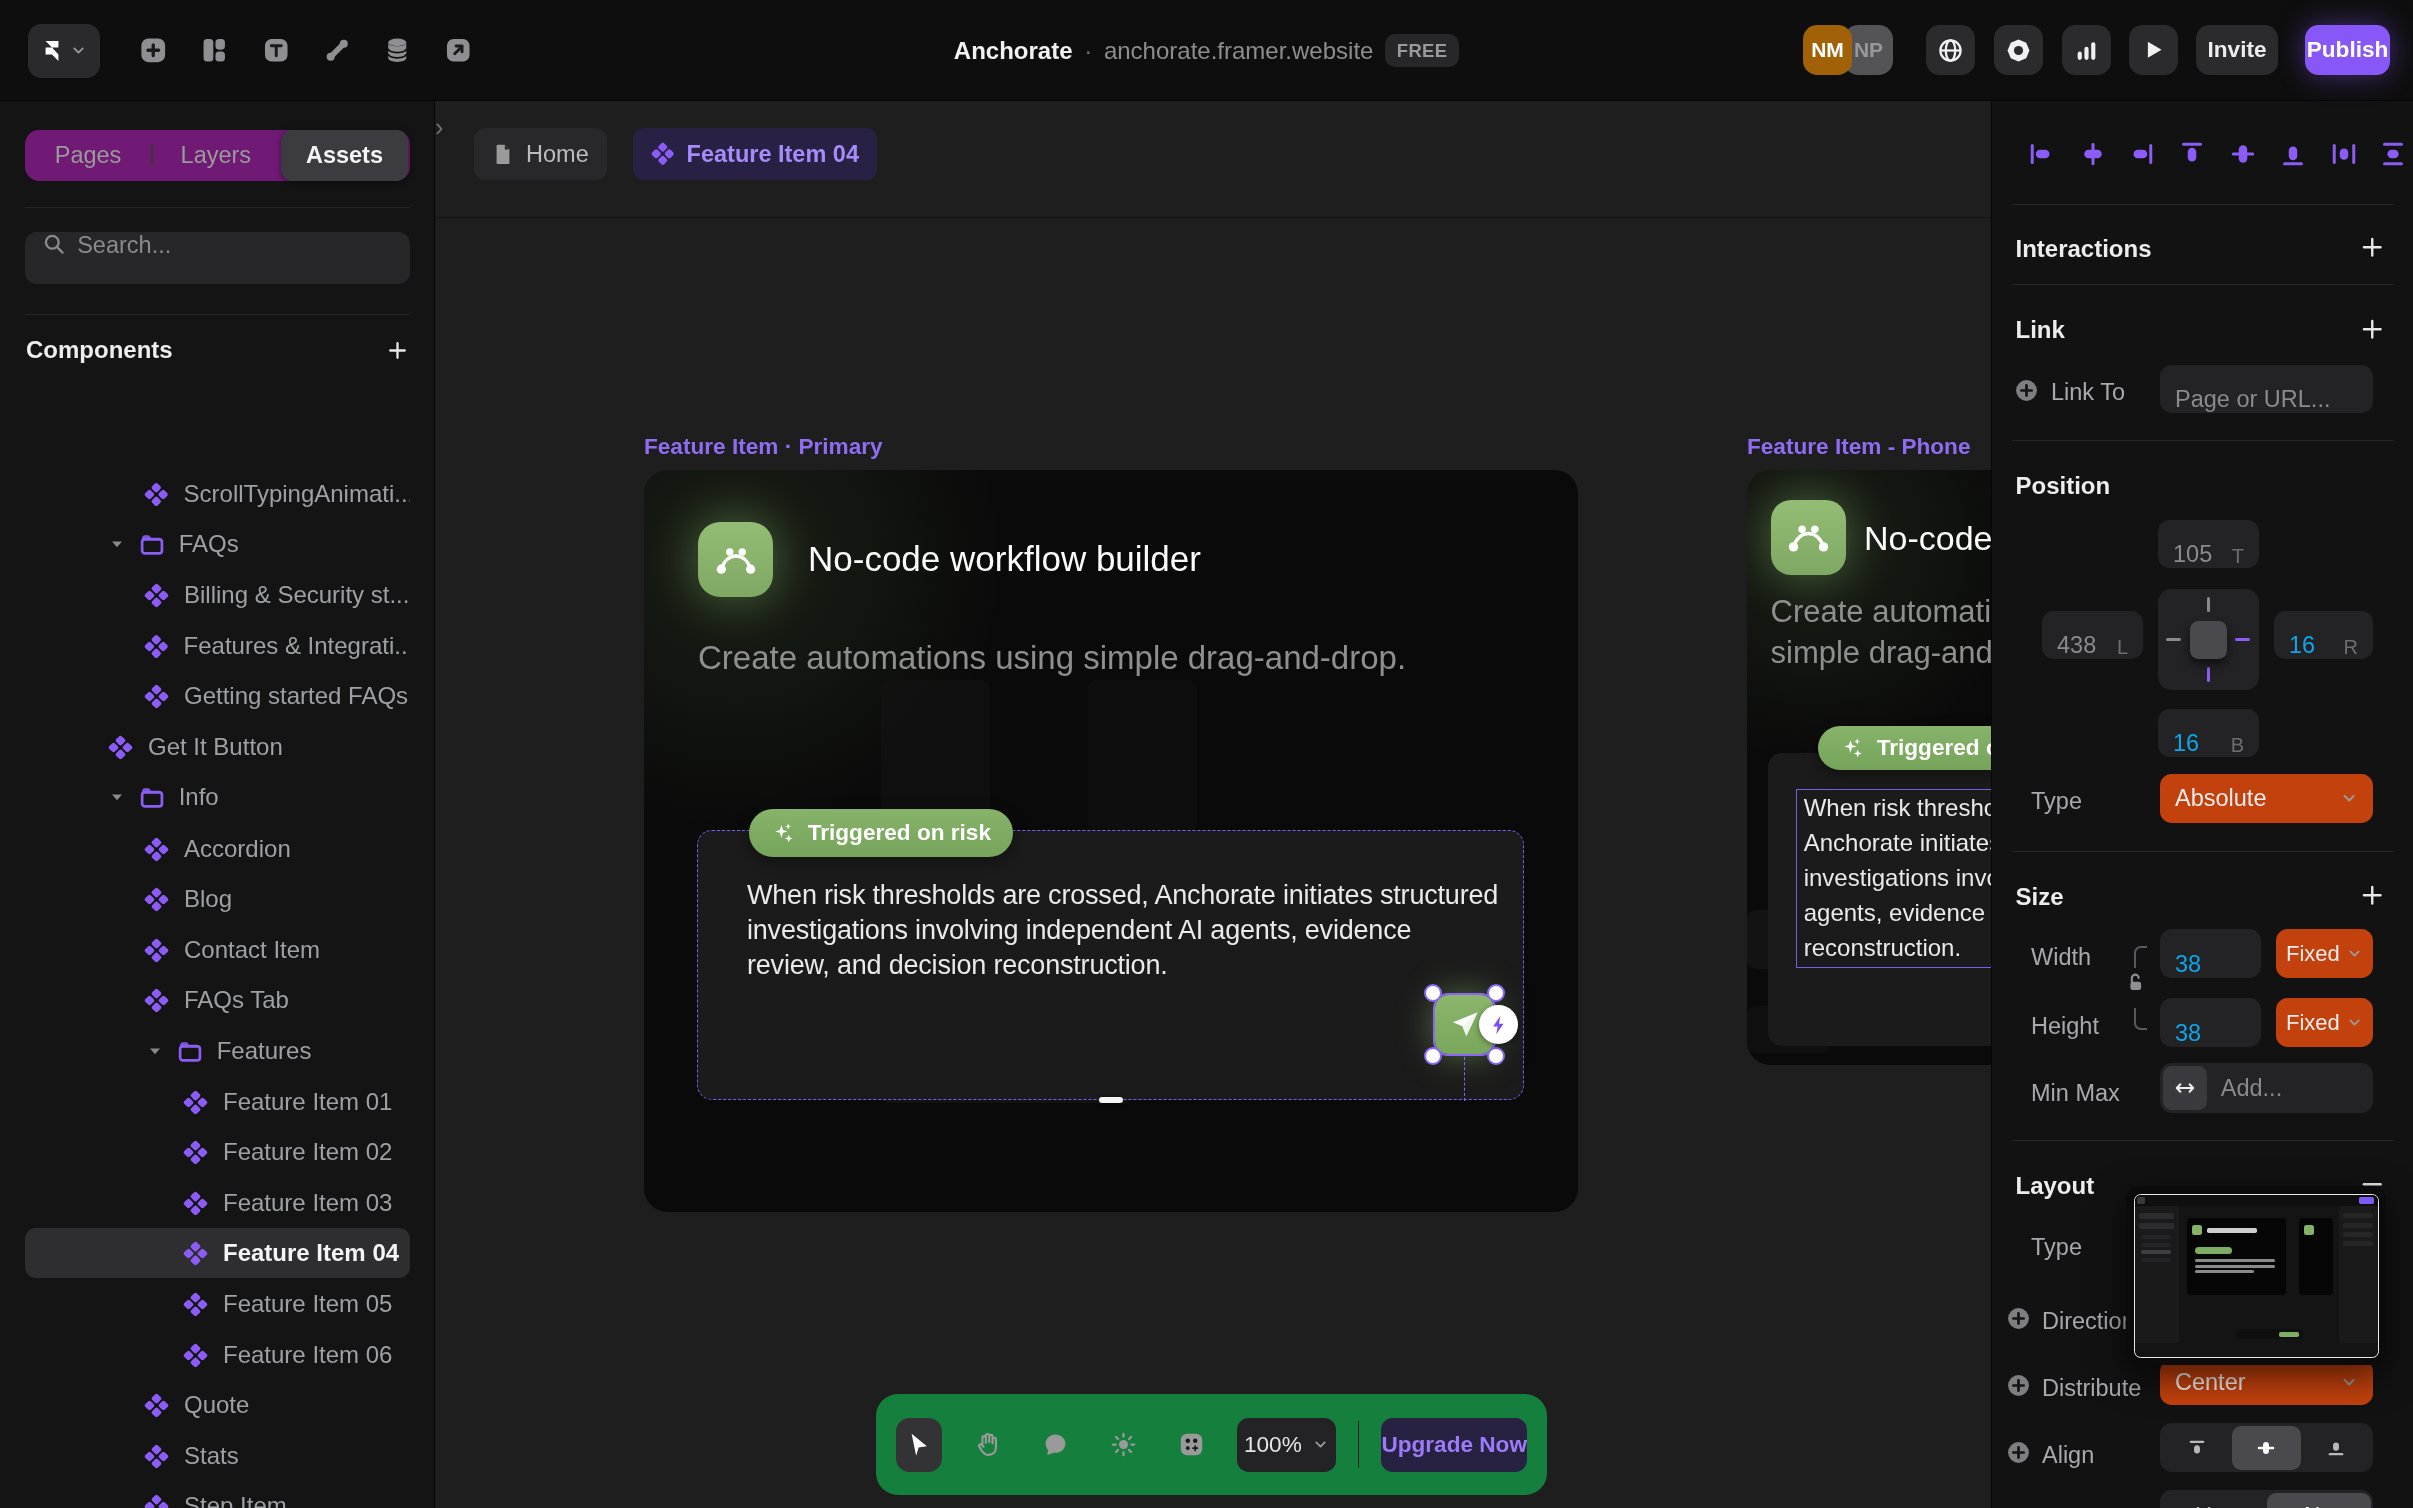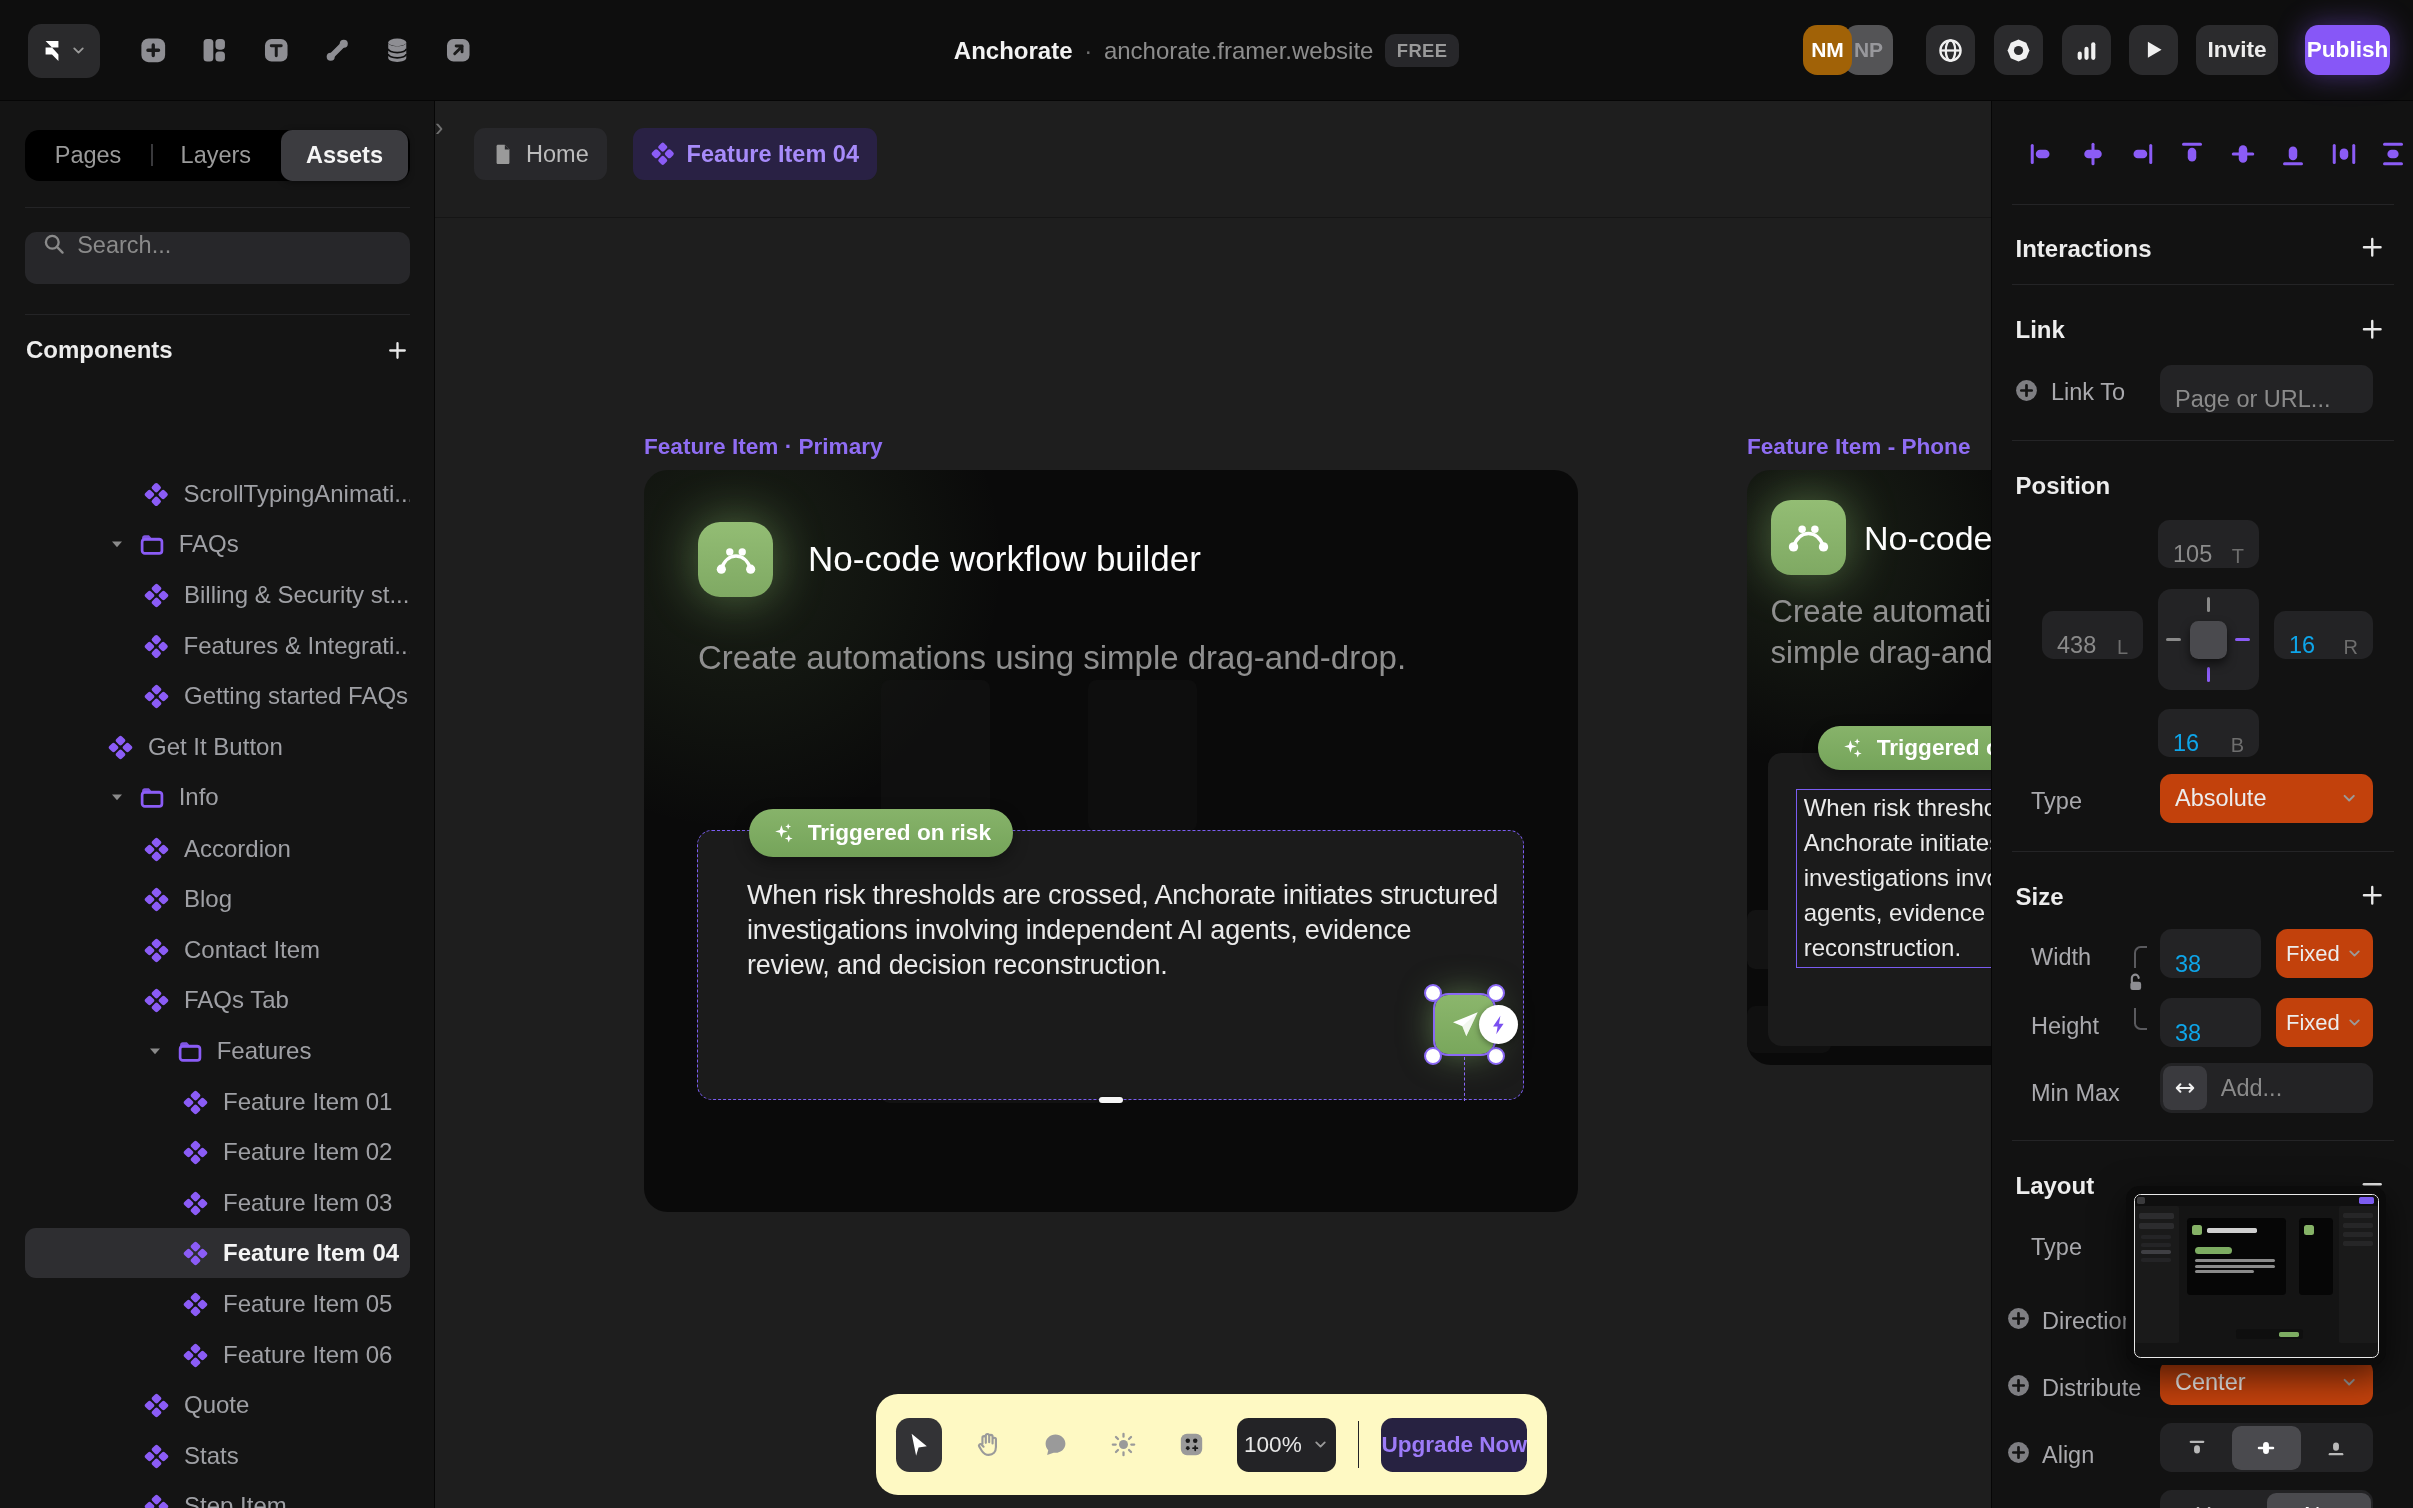--- a/index.html
+++ b/index.html
@@ -20,21 +20,21 @@
   .avatar{position:absolute;top:25px;width:49px;height:50px;border-radius:14.2px;display:flex;align-items:center;justify-content:center;font-size:21px;font-weight:700}
   .av-nm{left:1803px;background:#a16207;color:#fff;z-index:2}
   .av-np{left:1844px;background:#545456;color:#98989c;z-index:1}
   .icon-btn{position:absolute;top:25px;width:49px;height:50px;background:#2b2b2d;border-radius:13.4px;display:flex;align-items:center;justify-content:center}
   .txt-btn{position:absolute;top:25px;height:50px;background:#2b2b2d;border-radius:13.4px;display:flex;align-items:center;justify-content:center;font-size:22.6px;color:#ececec;font-weight:600}
   #publish-btn{left:2305px;width:85px;background:#8757f7;color:#fff;box-shadow:0 0 28.5px rgba(135,87,247,.45)}
   #invite-btn{left:2196px;width:82px}
 
   
   #sidebar{position:absolute;left:0;top:101px;width:435px;height:1408px;background:#141414;border-right:0.8px solid #060606;z-index:40;overflow:hidden}
-  .seg-tabs{position:absolute;left:25px;top:28.5px;width:385px;height:51px;background:#000000;border-radius:14.2px;display:flex;align-items:center}
+  .seg-tabs{position:absolute;left:25px;top:28.5px;width:385px;height:51px;background:#701a75;border-radius:14.2px;display:flex;align-items:center}
   .seg{flex:1;text-align:center;font-size:23.5px;color:#9a9a9a;position:relative;height:100%;display:flex;align-items:center;justify-content:center}
   .seg.active{background:#3c3c40;border-radius:11.7px;color:#f5f5f5;font-weight:700;margin:2.5px;box-shadow:0 1.7px 6.7px rgba(0,0,0,.4)}
   .seg-div{width:1.7px;height:22px;background:#39393c}
   .side-div{position:absolute;left:25px;width:385px;height:0.8px;background:#242426}
   .search-box{position:absolute;left:25px;top:131px;width:385px;height:52px;background:#27272a;border-radius:11.7px;display:flex;align-items:flex-start;padding:0 17px;gap:11.7px}
   .search-box input{flex:1;background:transparent;border:none;outline:none;color:#cfcfcf;font-size:23.5px;font-family:inherit}
   .search-box input::placeholder{color:#8a8a8a}
   .comp-head{position:absolute;left:26px;top:235px;width:384px;display:flex;align-items:center;justify-content:space-between}
   .comp-head span{font-size:24px;font-weight:700;color:#ededed}
   .tree{position:absolute;left:0;top:265px;width:435px;height:1143px}
@@ -75,21 +75,21 @@
   .dash-vline{position:absolute;width:0;border-left:1.7px dashed #8a68f5}
 
   #card-phone{left:1312px;top:369px;width:503px;height:595px;
     background:radial-gradient(circle at 67px 75px,rgba(140,190,110,.12),rgba(0,0,0,0) 218px),#0a0a0a}
   .ph-line{white-space:nowrap}
   .ph-panel{position:absolute;left:21px;top:283px;width:360px;height:293px;background:#1b1b1b;border-radius:13.4px}
   .ph-selbox{position:absolute;left:49px;top:319px;width:360px;height:179px;border:1.7px solid #7a5cf0}
   .ph-selbox .pl{font-size:24px;line-height:35px;color:#eaeaea;white-space:nowrap;padding-left:6.7px}
 
   
-  #btoolbar{position:absolute;left:441px;top:1293px;width:671px;height:101px;background:#fef9c3;border-radius:22px;display:flex;align-items:center;padding:0 20px;gap:22px;z-index:30}
+  #btoolbar{position:absolute;left:441px;top:1293px;width:671px;height:101px;background:#15803d;border-radius:22px;display:flex;align-items:center;padding:0 20px;gap:22px;z-index:30}
   .bt-ic{width:54px;height:54px;border-radius:13.4px;display:flex;align-items:center;justify-content:center}
   .bt-ic.active{background:#333336}
   .zoom-pill{width:116px;height:54px;background:#232326;border-radius:11.7px;display:flex;align-items:center;justify-content:center;gap:10px;color:#e6e6e6;font-size:22.6px}
   .bt-div{width:1.7px;height:47px;background:#232326}
   #upgrade-btn{width:164px;height:54px;background:#272241;border-radius:11.7px;display:flex;align-items:center;justify-content:center;color:#9d7bf8;font-size:22.6px;font-weight:600;white-space:nowrap}
 
   
   #inspector{position:absolute;left:1991px;top:101px;width:422px;height:1408px;background:#121212;border-left:0.8px solid #060606;z-index:45}
   .insp-div{position:absolute;left:20px;width:382px;height:0.8px;background:#242426}
   .sec-head{position:absolute;left:23.5px;font-size:24px;font-weight:700;color:#ededed}

